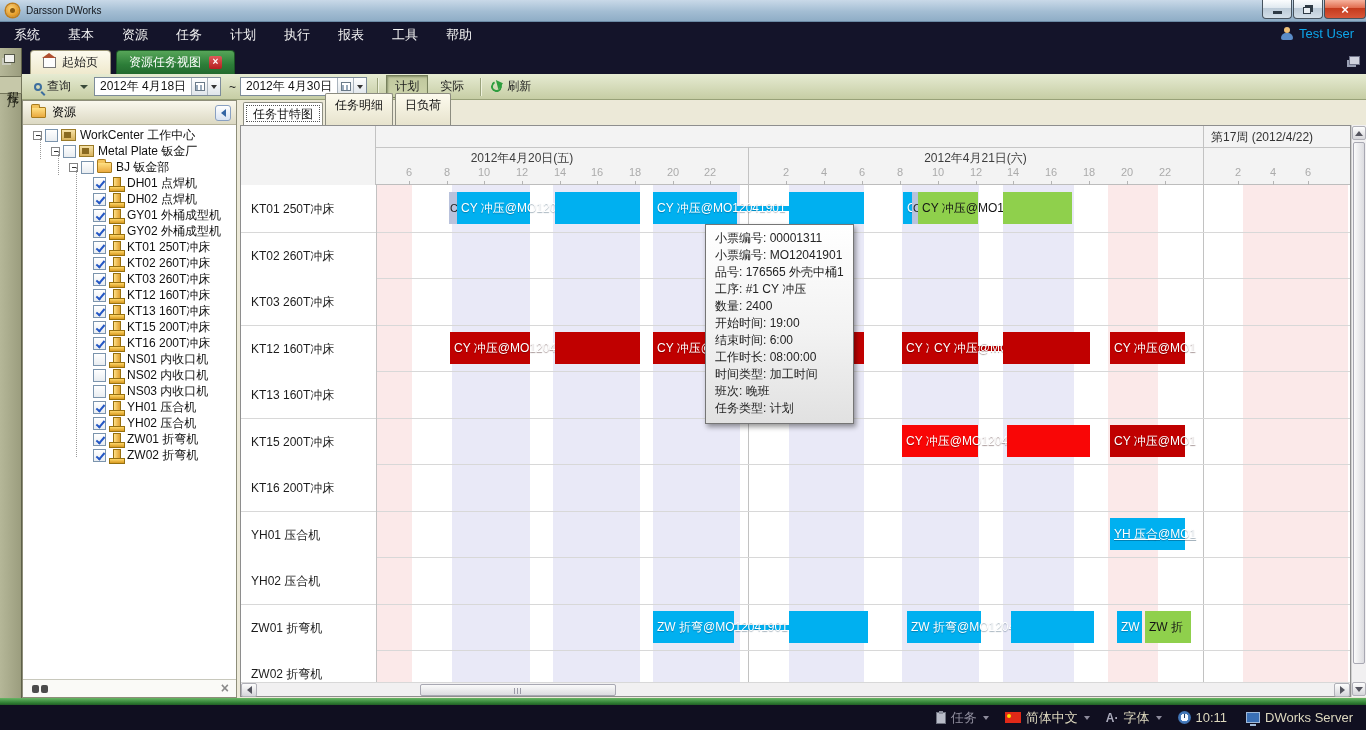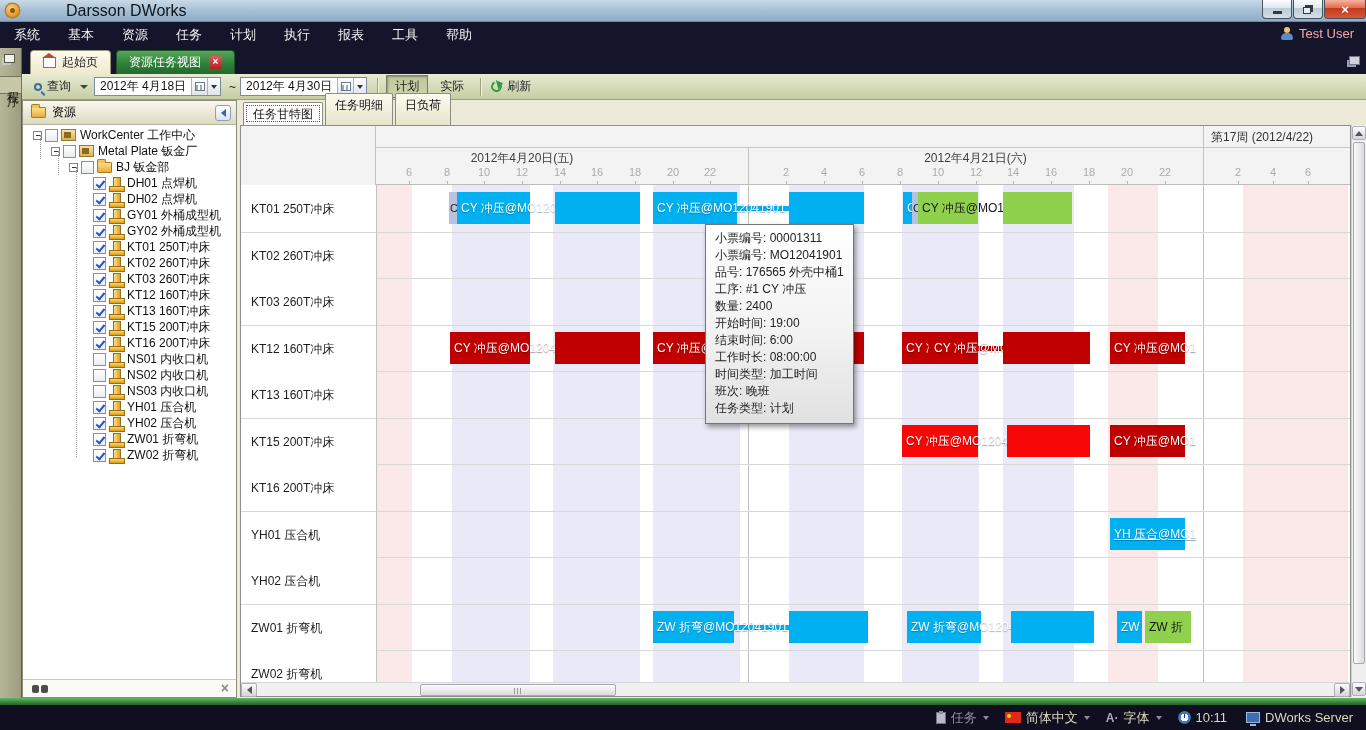--- a/index.html
+++ b/index.html
@@ -7,34 +7,34 @@
   body { position:relative; font-family:"Liberation Sans","DejaVu Sans",sans-serif; font-size:12px; background:#ece9d8; }
 
   
   .titlebar { position:absolute; left:0; top:0; width:1366px; height:22px;
     background:linear-gradient(#c9d9e8,#a3bdd3 55%,#8fadc6); border-bottom:1px solid #6b8aa5;
     display:flex; align-items:center; }
   .gear { width:13px; height:13px; margin:0 7px 0 6px; border-radius:50%;
     background:radial-gradient(circle at 40% 35%, #fcd37a, #e59a25 65%, #b06e14);
     box-shadow:0 0 0 1.5px #c07d1a; position:relative; }
   .gear::after { content:""; position:absolute; left:4px; top:4px; width:5px; height:5px; border-radius:50%; background:#8a5a10; }
-  .titletext { font-size:16px; color:#10141a;margin-left:40px; }
+  .titletext { font-size:10px; color:#10141a; }
   .winbtns { position:absolute; right:0; top:0; display:flex; }
   .winbtn { width:30px; height:19px; border:1px solid #46535e; border-top:none; border-radius:0 0 4px 4px;
     background:linear-gradient(#fbfdfe,#dfe8ef 45%,#bccbd8 46%,#d3dfe8); margin-left:1px;
     display:flex; align-items:center; justify-content:center; }
   .winbtn.close { width:42px; background:linear-gradient(#f6b39e,#e06a4d 45%,#c43a1d 46%,#d8573a); color:#fff; font-weight:bold; font-size:13px; }
   .glyph-min { width:9px; height:3px; background:#2f3b45; margin-top:6px; }
   .glyph-rest { width:8px; height:7px; border:1px solid #2f3b45; background:#e8eef2; box-shadow:2px -2px 0 -0px #2f3b45; margin:2px 2px 0 0; }
 
   
   .menubar { position:absolute; left:0; top:22px; width:1366px; height:26px; background:#14142a;
     display:flex; align-items:center; color:#f2f2f2; font-size:13px; }
   .menuitem { padding:4px 14px; cursor:default; }
-  .userbox { position:absolute; right:12px; top:4px; display:flex; align-items:center; color:#fca5a5; font-size:13px; }
+  .userbox { position:absolute; right:12px; top:4px; display:flex; align-items:center; color:#0ea5e9; font-size:13px; }
   .person { width:13px; height:14px; position:relative; margin-right:6px; }
   .person::before { content:""; position:absolute; left:3.5px; top:0; width:6px; height:6px; border-radius:50%; background:#efc078; }
   .person::after { content:""; position:absolute; left:0.5px; top:6px; width:12px; height:7px; border-radius:5px 5px 2px 2px; background:#5b8cc8; }
 
   
   .tabstrip { position:absolute; left:0; top:48px; width:1366px; height:26px; background:#14142a; }
   .dtab { position:absolute; top:2px; height:24px; border-radius:4px 4px 0 0; display:flex; align-items:center; padding:0 12px; font-size:12px; }
   .dtab.home { left:30px; background:linear-gradient(#fcfaee,#efe9cd); color:#222; border:1px solid #9a9678; border-bottom:none; }
   .dtab.act { left:116px; background:linear-gradient(#56a558,#2c7d38 60%,#236a2e); color:#fff; border:1px solid #1c5526; border-bottom:none; }
   .homeicon { width:13px; height:11px; position:relative; margin-right:6px; background:#fdfdfd; border:1px solid #777; }

